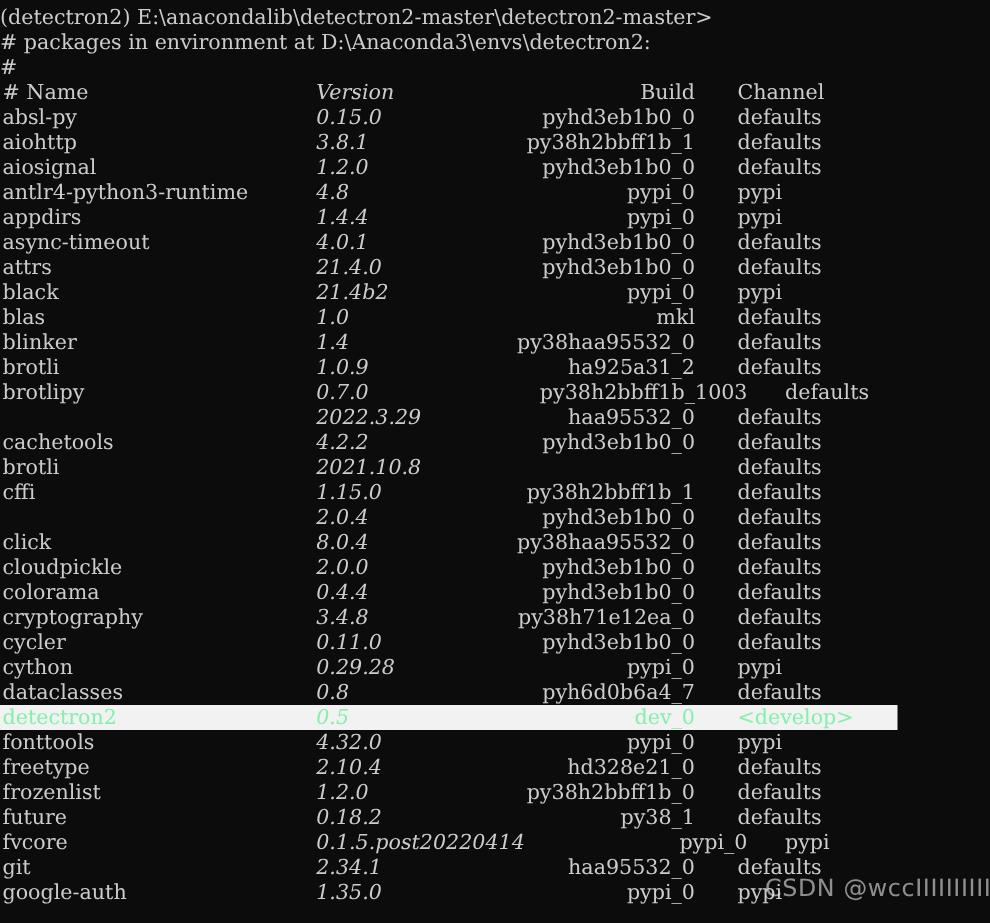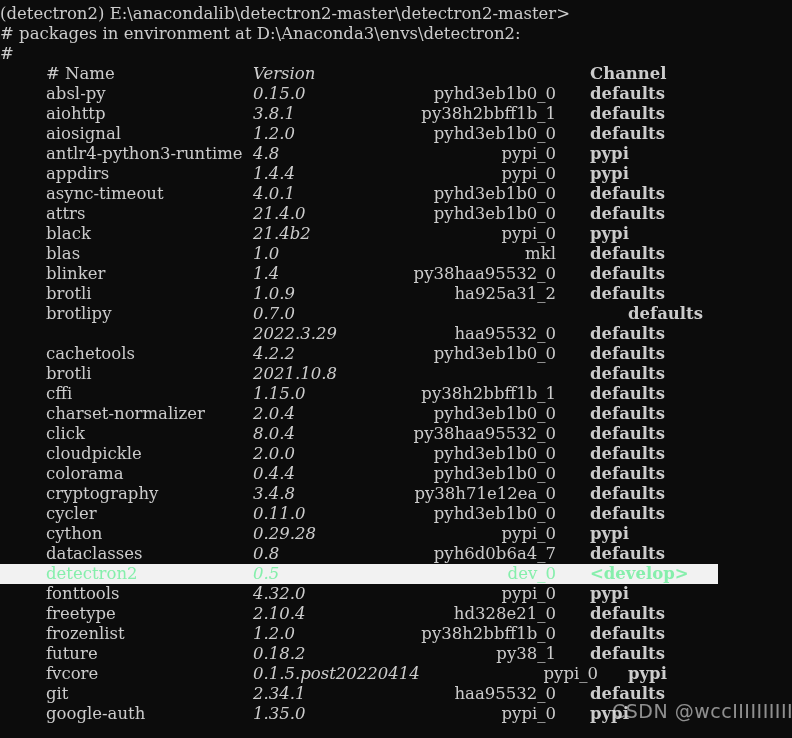--- a/index.html
+++ b/index.html
@@ -51,24 +51,24 @@
     width: 718px;
     background: #f2f2f2;
     z-index: 1;
   }
   .row span.col {
     position: absolute;
     top: 0;
     z-index: 2;
     white-space: pre;
   }
-  .c-name  { left: 2px;  text-align: left; margin-left: 44px; }
+  .c-name  { left: 2px;  text-align: left; }
   .c-ver   { left: 253px; text-align: left; font-style: italic; }
   .c-build { left: 300px; width: 256px; text-align: right; }
-  .c-chan  { left: 590px; text-align: right; font-weight: bold; }
+  .c-chan  { left: 590px; text-align: right; }
   .row.selected span.col { color: #86efac; }
   .row.selected .c-chan { color: #1f1f4a; }
   .hdr .c-name  { left: 2px; }
   .hdr .c-ver   { left: 253px; }
   .hdr .c-build { left: 300px; width: 256px; text-align: right; }
   .hdr .c-chan  { left: 590px; }
   
   .row.wide .c-build { width: 298px; }
   .row.wide .c-chan  { left: 628px; }
   .watermark {
@@ -90,20 +90,21 @@
 <div id="terminal">
   <div class="screen">
 
     <div class="line"><span class="txt">(detectron2) E:\anacondalib\detectron2-master\detectron2-master&gt;</span></div>
     <div class="line"><span class="txt"># packages in environment at D:\Anaconda3\envs\detectron2:</span></div>
     <div class="line"><span class="txt">#</span></div>
 
     <div class="row hdr">
       <span class="col c-name"># Name</span>
       <span class="col c-ver">Version</span>
+      <span class="col c-build">Build</span>
       <span class="col c-chan">Channel</span>
     </div>
 
     <div id="rows">
         <div class="row">
           <span class="col c-name">absl-py</span>
           <span class="col c-ver">0.15.0</span>
           <span class="col c-build">pyhd3eb1b0_0</span>
           <span class="col c-chan">defaults</span>
         </div>
@@ -163,20 +164,21 @@
         </div>
         <div class="row">
           <span class="col c-name">brotli</span>
           <span class="col c-ver">1.0.9</span>
           <span class="col c-build">ha925a31_2</span>
           <span class="col c-chan">defaults</span>
         </div>
         <div class="row wide">
           <span class="col c-name">brotlipy</span>
           <span class="col c-ver">0.7.0</span>
+          <span class="col c-build">py38h2bbff1b_1003</span>
           <span class="col c-chan">defaults</span>
         </div>
         <div class="row">
           <span class="col c-ver">2022.3.29</span>
           <span class="col c-build">haa95532_0</span>
           <span class="col c-chan">defaults</span>
         </div>
         <div class="row">
           <span class="col c-name">cachetools</span>
           <span class="col c-ver">4.2.2</span>
@@ -188,21 +190,20 @@
           <span class="col c-ver">2021.10.8</span>
           <span class="col c-chan">defaults</span>
         </div>
         <div class="row">
           <span class="col c-name">cffi</span>
           <span class="col c-ver">1.15.0</span>
           <span class="col c-build">py38h2bbff1b_1</span>
           <span class="col c-chan">defaults</span>
         </div>
         <div class="row">
-          <span class="col c-name">charset-normalizer</span>
           <span class="col c-ver">2.0.4</span>
           <span class="col c-build">pyhd3eb1b0_0</span>
           <span class="col c-chan">defaults</span>
         </div>
         <div class="row">
           <span class="col c-name">click</span>
           <span class="col c-ver">8.0.4</span>
           <span class="col c-build">py38haa95532_0</span>
           <span class="col c-chan">defaults</span>
         </div>

